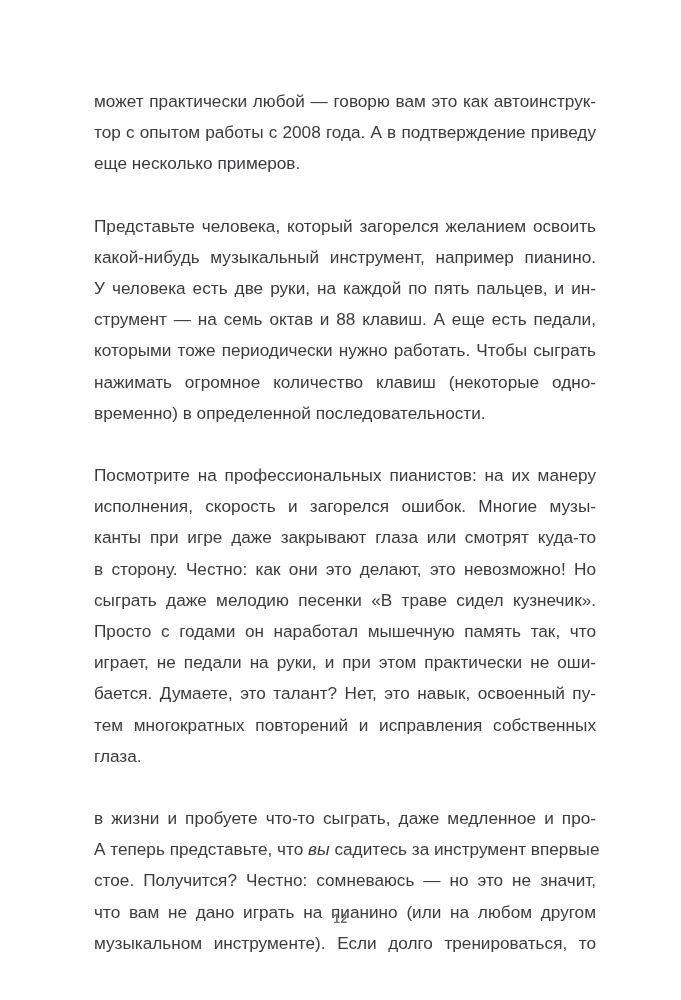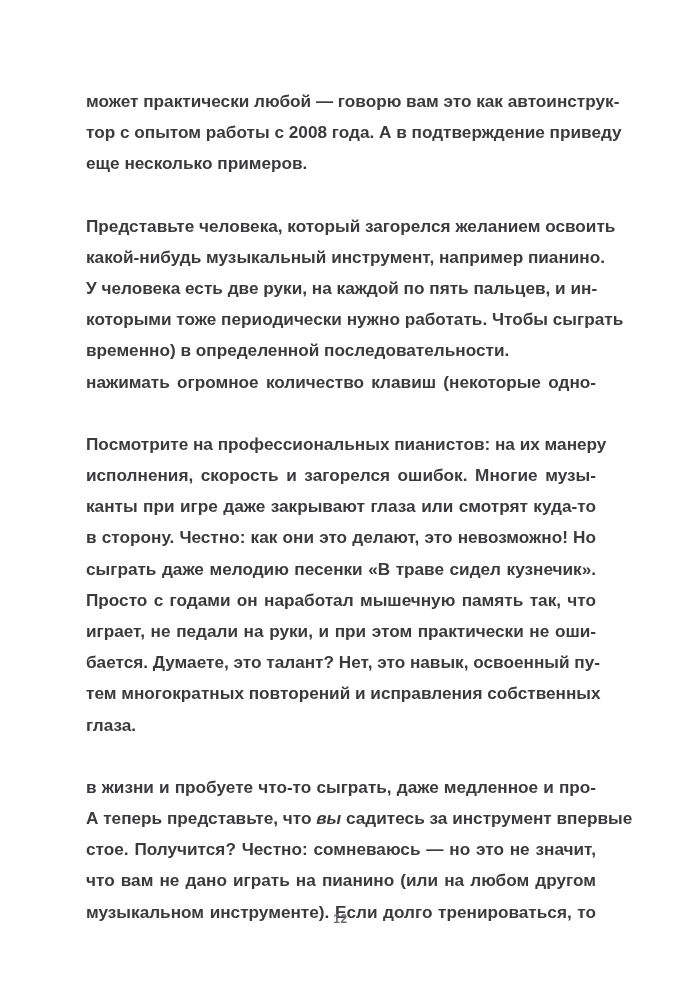--- a/index.html
+++ b/index.html
@@ -23,23 +23,22 @@
     font-family: "Liberation Sans", "DejaVu Sans", sans-serif;
     font-size: 17.2px;
     line-height: 31.2px;
     color: #3b3b3d;
     text-align: justify;
     text-justify: inter-word;
     -webkit-hyphens: none;
     hyphens: none;
   }
   .para {
-    margin: 0 0 31px 0;
+    margin: 0 0 31px 8px;
     text-align: justify;
-    font-weight: bold;
   }
   .para:last-of-type {
     margin-bottom: 0;
   }
   
   .para > .line {
     display: block;
     text-align: justify;
     text-align-last: justify;
     white-space: nowrap;
@@ -74,23 +73,24 @@
     <div class="para">
       <span class="line">может практически любой — говорю вам это как автоинструк-</span>
       <span class="line">тор с опытом работы с 2008 года. А в подтверждение приведу</span>
       <span class="line last">еще несколько примеров.</span>
     </div>
 
     <div class="para">
       <span class="line">Представьте человека, который загорелся желанием освоить</span>
       <span class="line">какой-нибудь музыкальный инструмент, например пианино.</span>
       <span class="line">У человека есть две руки, на каждой по пять пальцев, и ин-</span>
+      <span class="line">струмент — на семь октав и 88 клавиш. А еще есть педали,</span>
       <span class="line">которыми тоже периодически нужно работать. Чтобы сыграть</span>
+      <span class="line">нажимать огромное количество клавиш (некоторые одно-</span>
       <span class="line last">временно) в определенной последовательности.</span>
-      <span class="line">нажимать огромное количество клавиш (некоторые одно-</span>
     </div>
 
     <div class="para">
       <span class="line">Посмотрите на профессиональных пианистов: на их манеру</span>
       <span class="line">исполнения, скорость и загорелся ошибок. Многие музы-</span>
       <span class="line">канты при игре даже закрывают глаза или смотрят куда-то</span>
       <span class="line">в сторону. Честно: как они это делают, это невозможно! Но</span>
       <span class="line">сыграть даже мелодию песенки «В траве сидел кузнечик».</span>
       <span class="line">Просто с годами он наработал мышечную память так, что</span>
       <span class="line">играет, не педали на руки, и при этом практически не оши-</span>

